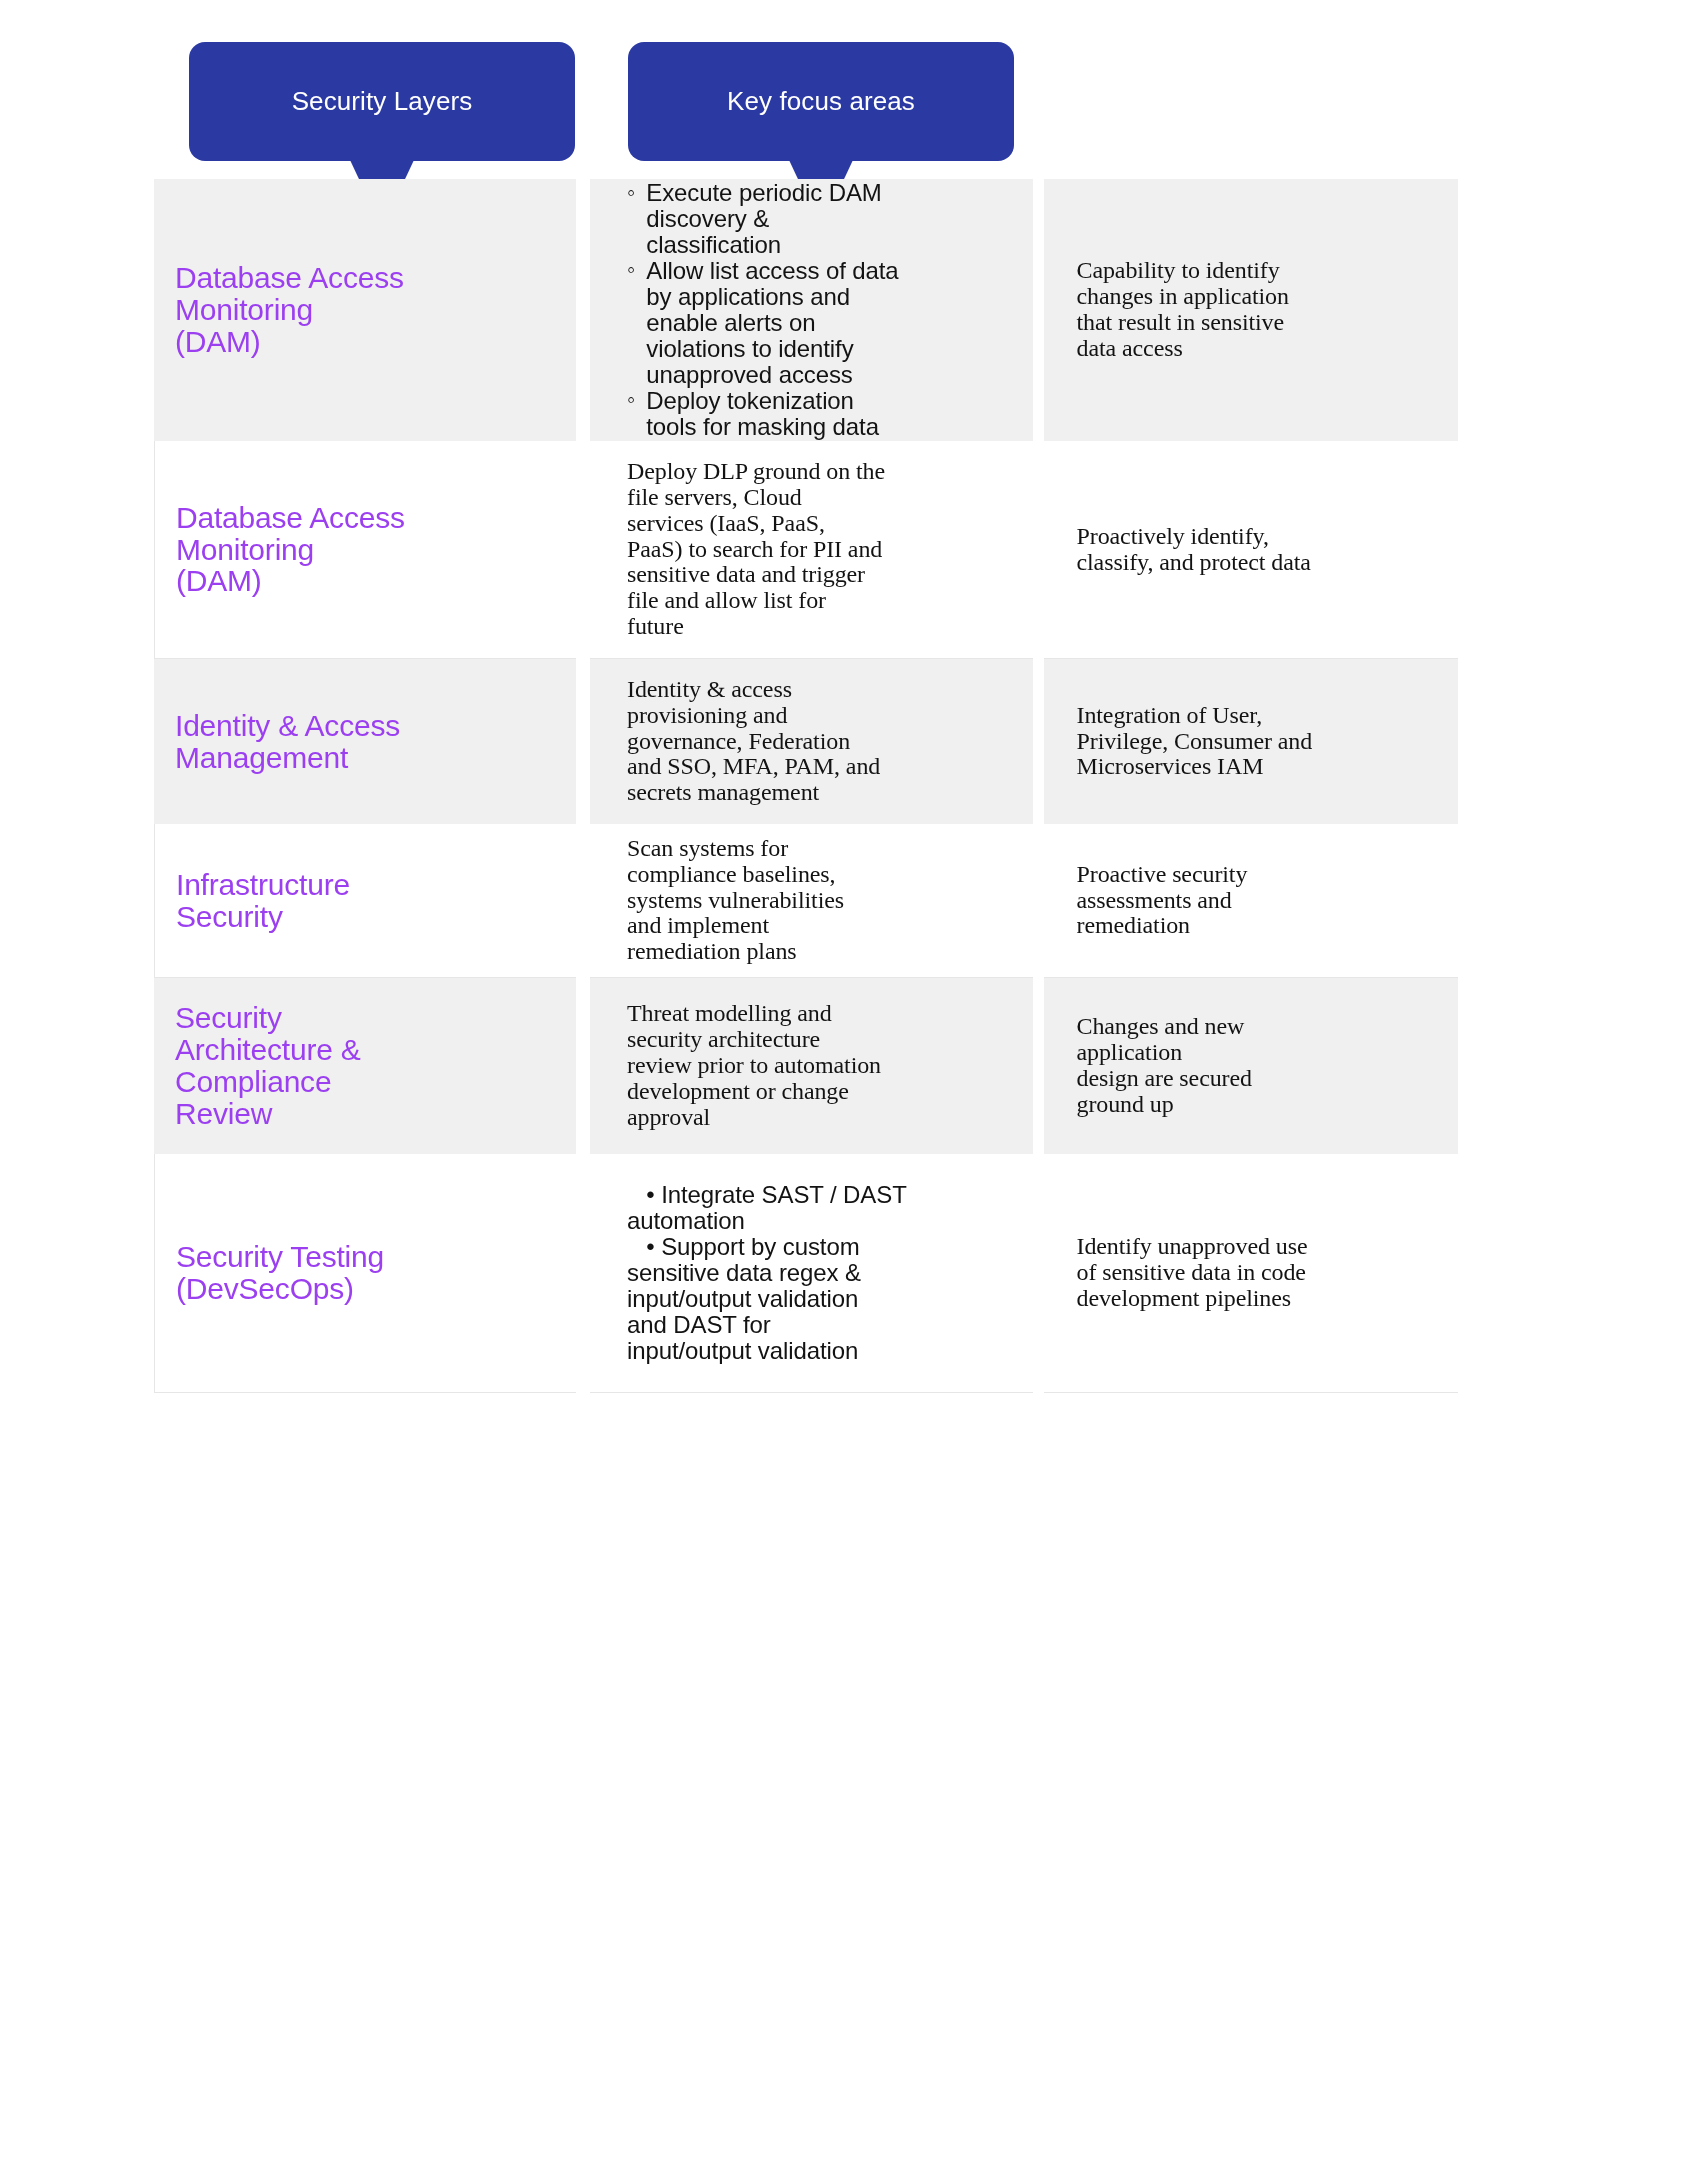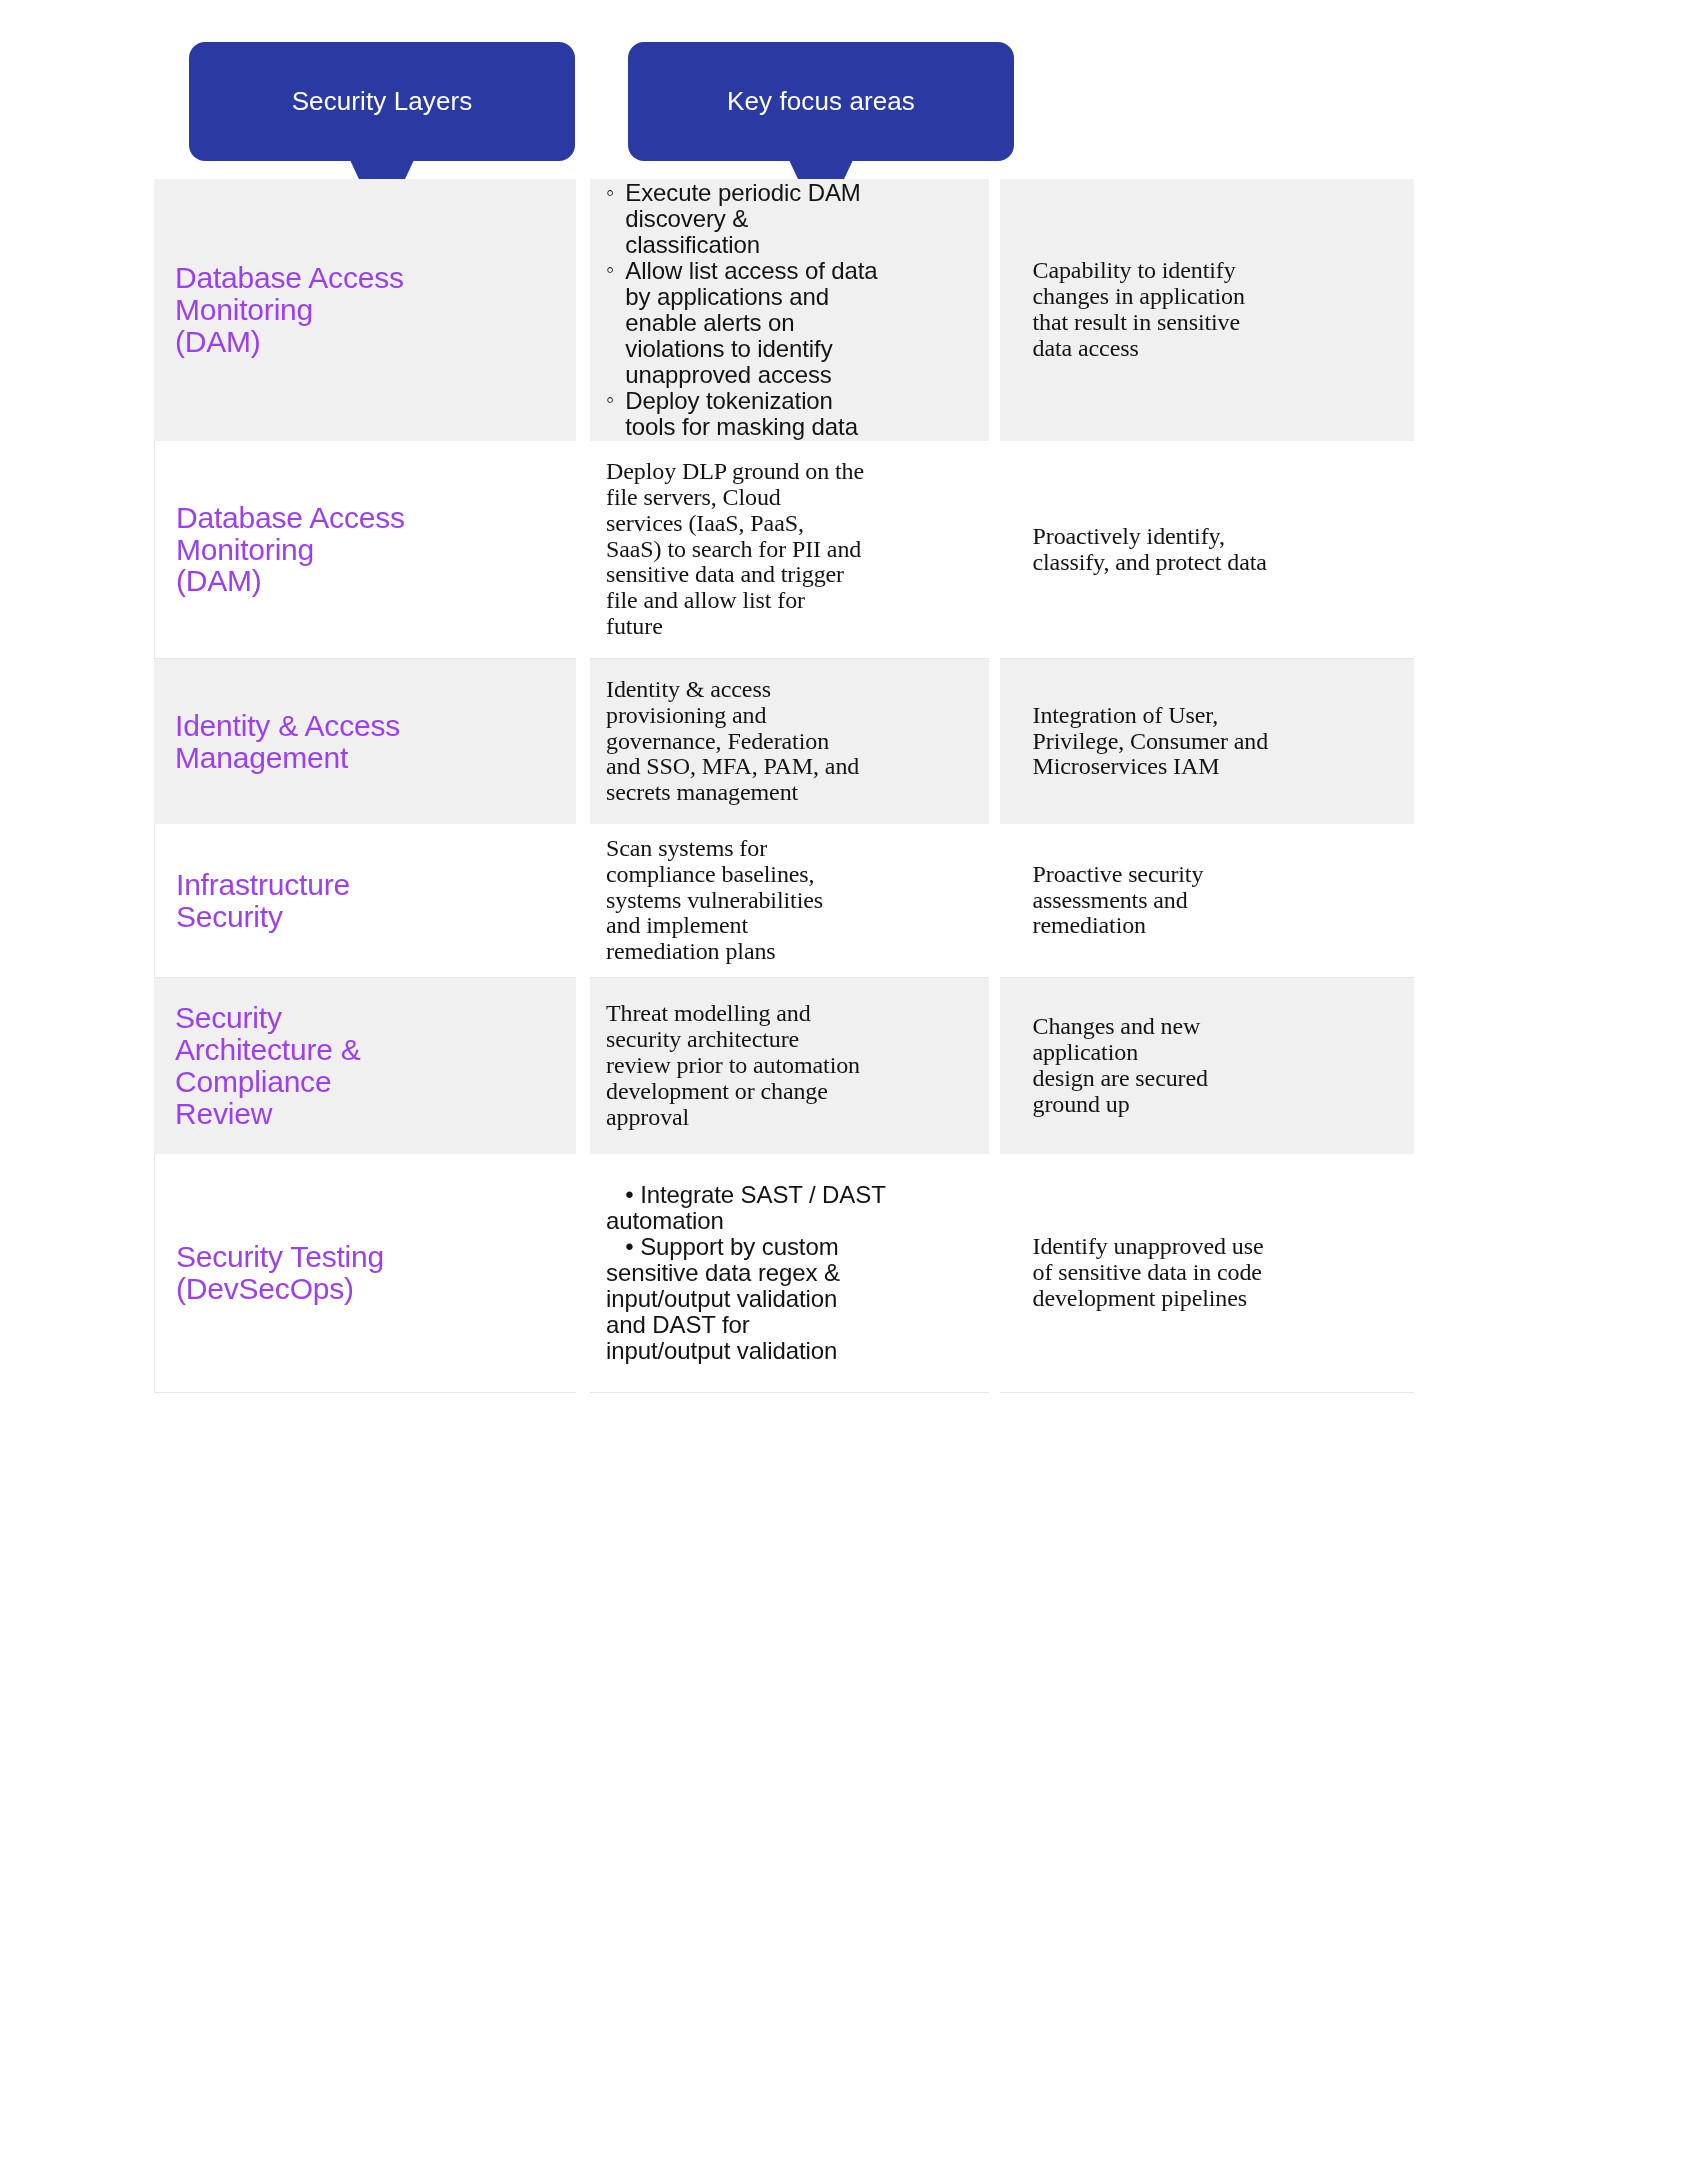--- a/index.html
+++ b/index.html
@@ -77,21 +77,21 @@
     display: flex;
     width: 100%;
     position: relative;
   }
   .cell {
     box-sizing: border-box;
     position: relative;
   }
   .cell-layer   { width: 422px; padding: 0 21px; }
   .cell-gap     { width: 14px; flex: 0 0 14px; background: #ffffff !important; }
-  .cell-focus   { width: 399px; padding: 0 16px; }
+  .cell-focus   { width: 443px; padding: 0 37px; }
   .cell-gap2    { width: 10.5px; flex: 0 0 10.5px; background: #ffffff !important; }
   .cell-transform { width: 414px; padding: 0 33px; }
 
   .row.shaded .cell-layer,
   .row.shaded .cell-focus,
   .row.shaded .cell-transform { background: #f0f0f0; }
   .row.plain  .cell-layer,
   .row.plain  .cell-focus,
   .row.plain  .cell-transform { background: #ffffff; }
 
@@ -240,21 +240,21 @@
             </div>
           </div>
         </div>
         <div class="cell cell-gap"></div>
         <div class="cell cell-focus">
           <div class="inner">
             <div class="body-text">
               <span class="ln">Deploy DLP ground on the</span>
               <span class="ln">file servers, Cloud</span>
               <span class="ln">services (IaaS, PaaS,</span>
-              <span class="ln">SaaS) to search for PII and</span>
+              <span class="ln">PaaS) to search for PII and</span>
               <span class="ln">sensitive data and trigger</span>
               <span class="ln">file and allow list for</span>
               <span class="ln">future</span>
             </div>
           </div>
         </div>
         <div class="cell cell-gap2"></div>
         <div class="cell cell-transform">
           <div class="inner">
             <div class="body-text">

